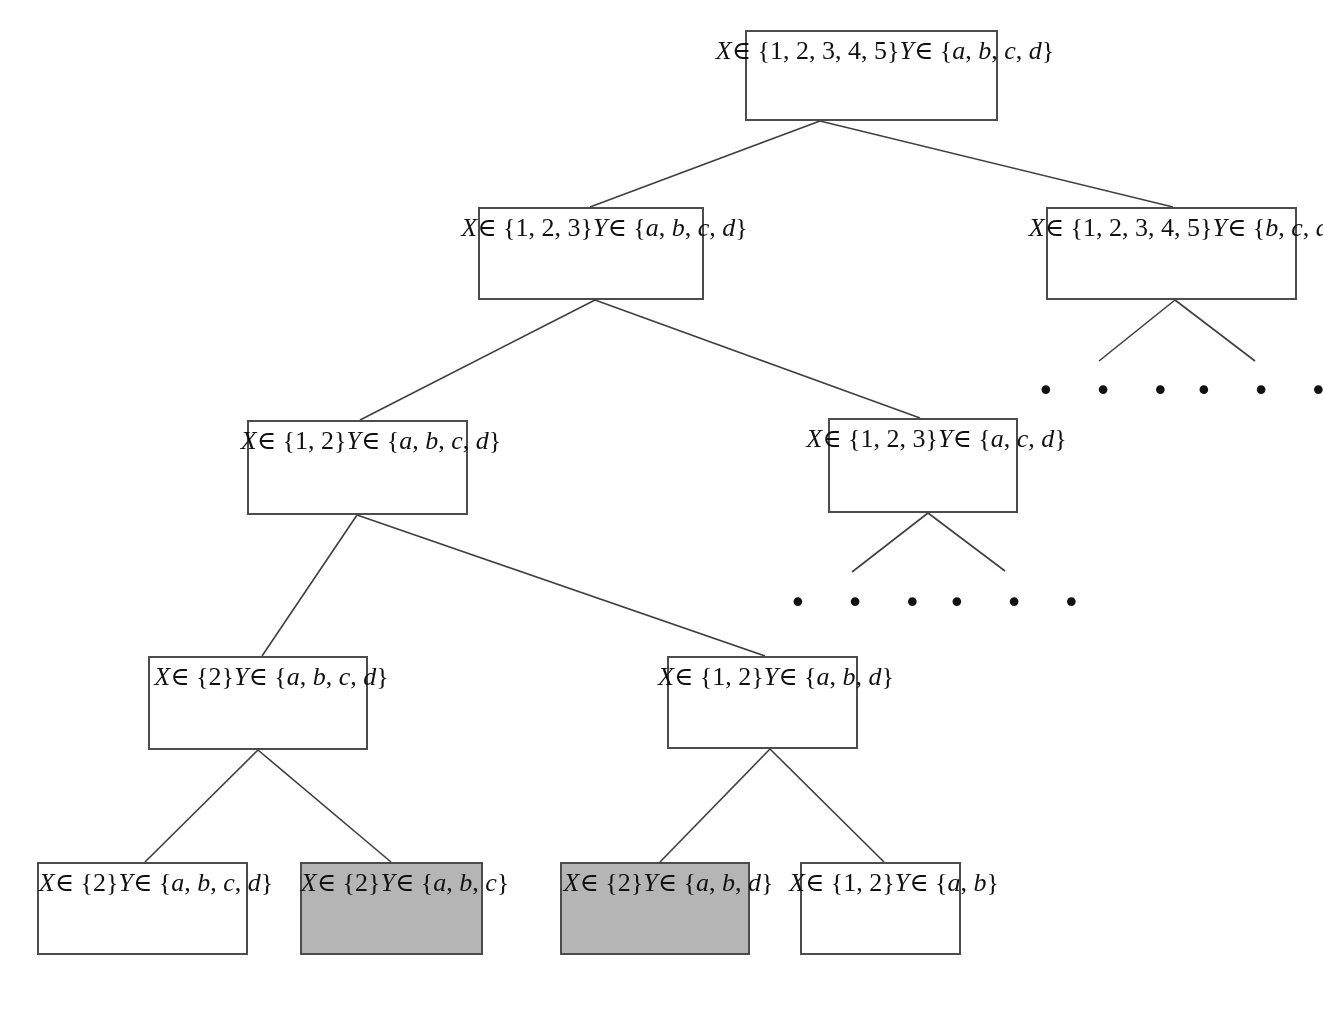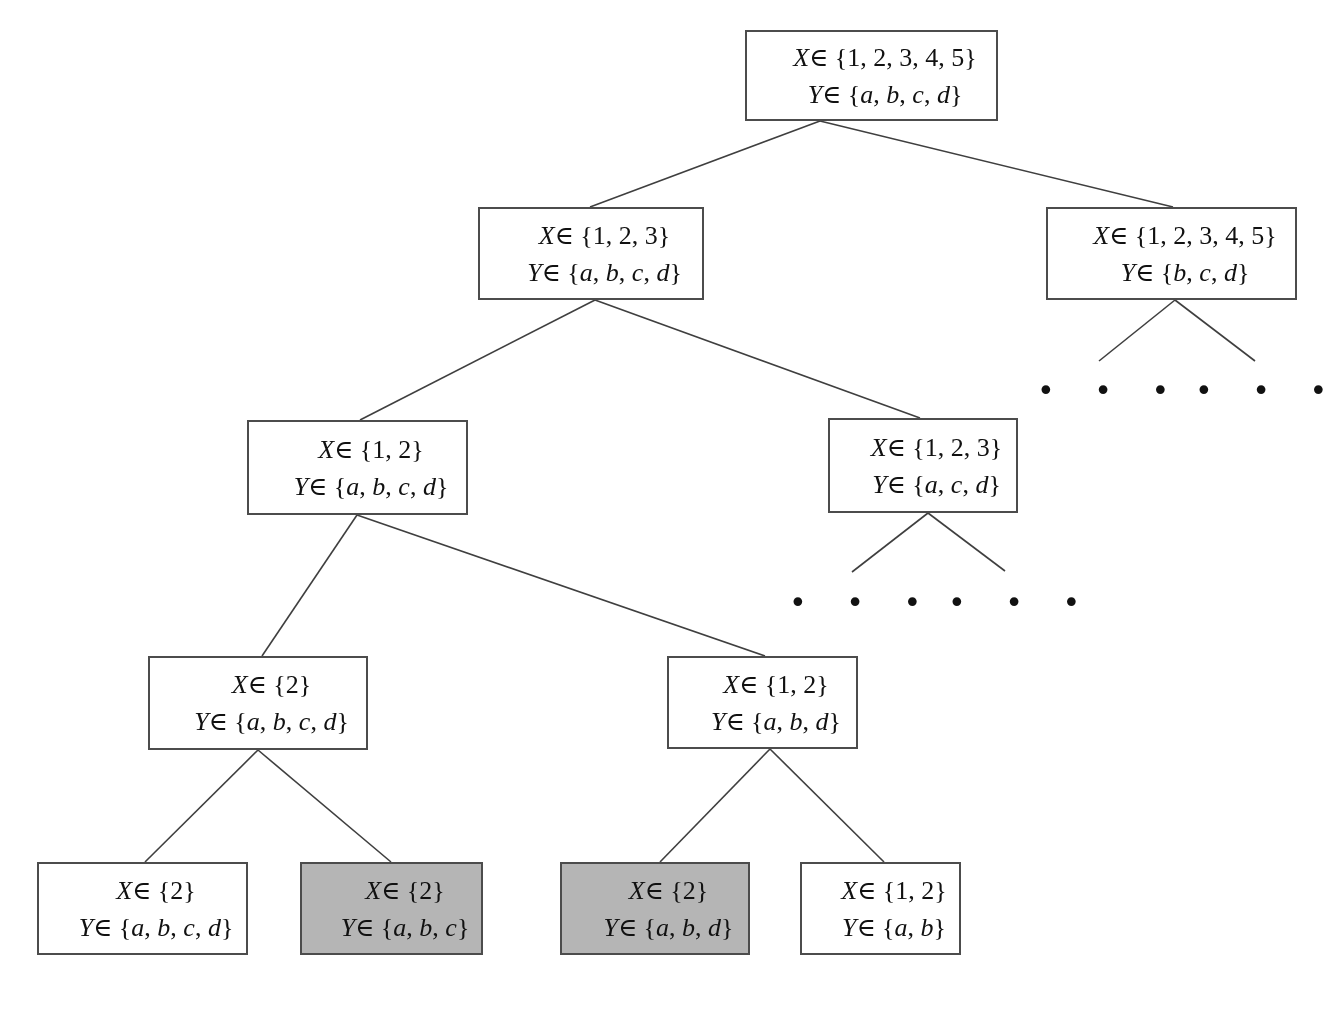--- a/index.html
+++ b/index.html
@@ -28,21 +28,21 @@
   svg.edges line {
     stroke: #3f3f3f;
     stroke-width: 1.6;
   }
   .node {
     position: absolute;
     box-sizing: border-box;
     border: 2px solid #4c4c4c;
     background: #ffffff;
     display: flex;
-    flex-direction: column;
+    flex-direction: row;
     justify-content: center;
     padding-left: 27px;
     font-size: 26px;
     line-height: 37px;
     white-space: nowrap;
     text-align: center;
   }
   .node.highlight {
     background: #b5b5b5;
   }

